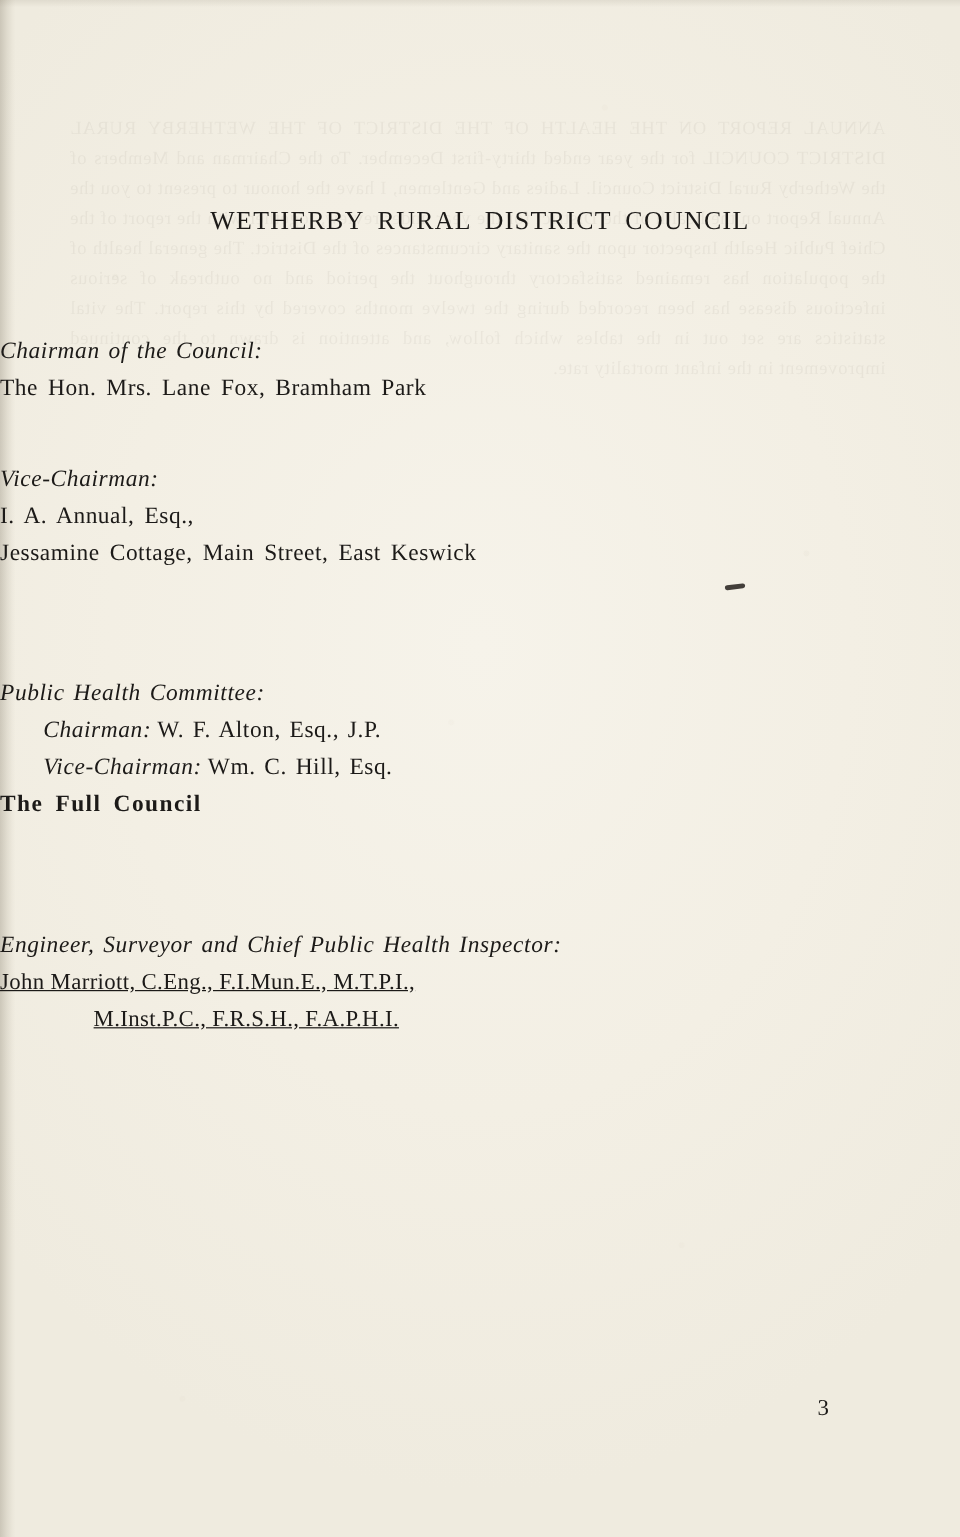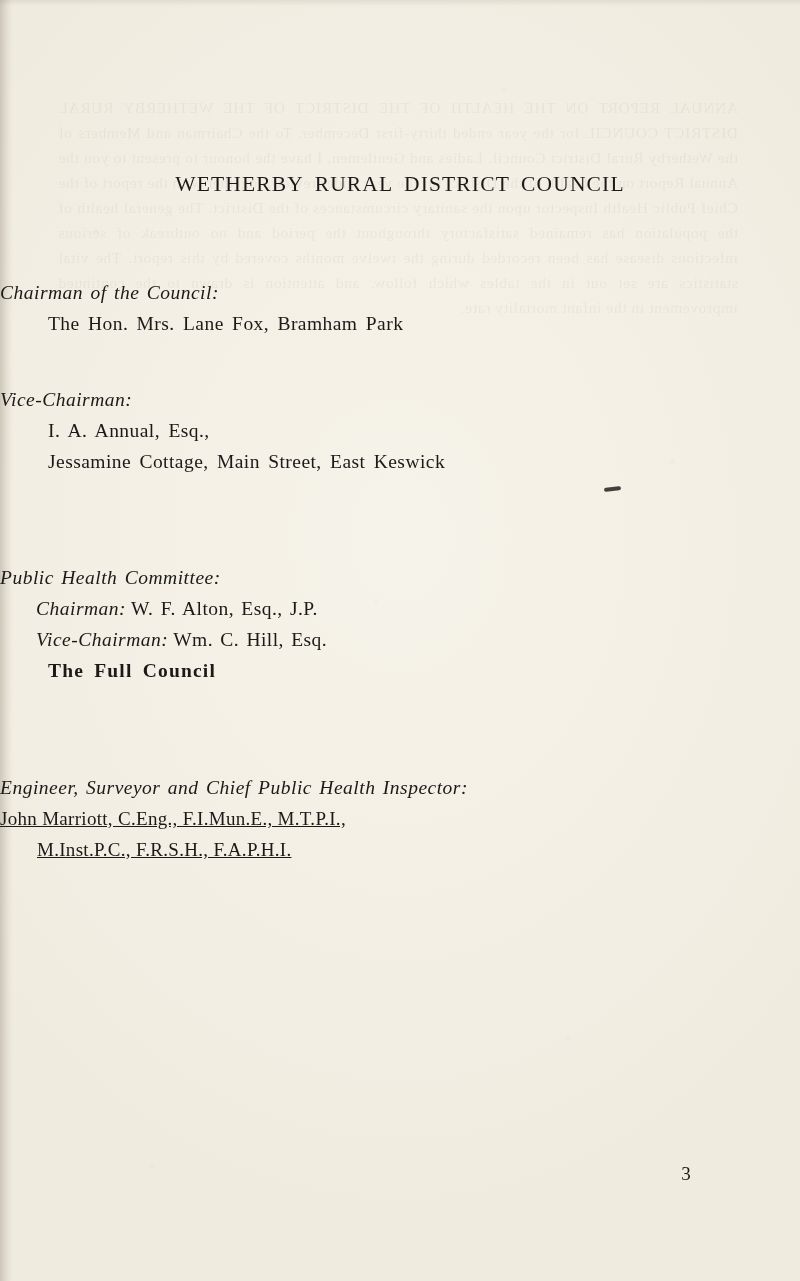--- a/index.html
+++ b/index.html
@@ -109,37 +109,36 @@
     word-spacing: 2px;
     line-height: 30px;
     white-space: nowrap;
   }
   .name {
     font-size: 19.5px;
     letter-spacing: .45px;
     word-spacing: 3px;
     line-height: 31px;
     white-space: nowrap;
-    margin-left: 48px;
   }
   .name.spaced { letter-spacing: 1.2px; word-spacing: 4px; font-weight: bold; }
 
   
   .row { font-size: 19.5px; line-height: 31px; white-space: nowrap; padding-left: 36px; }
   .row .lbl { font-style: italic; letter-spacing: .5px; }
   .row .val { letter-spacing: .45px; word-spacing: 2px; }
 
   .quals {
     font-size: 19px;
     letter-spacing: .3px;
     line-height: 31px;
     white-space: nowrap;
     text-decoration: underline;
   }
-  .quals-2 { padding-left: 37px; }
+  .quals-2 { padding-left: 78px; }
 
   
   .ink-mark {
     position: absolute;
     left: 604px;
     top: 487px;
     width: 17px;
     height: 4px;
     background: #2a2622;
     border-radius: 2px;

